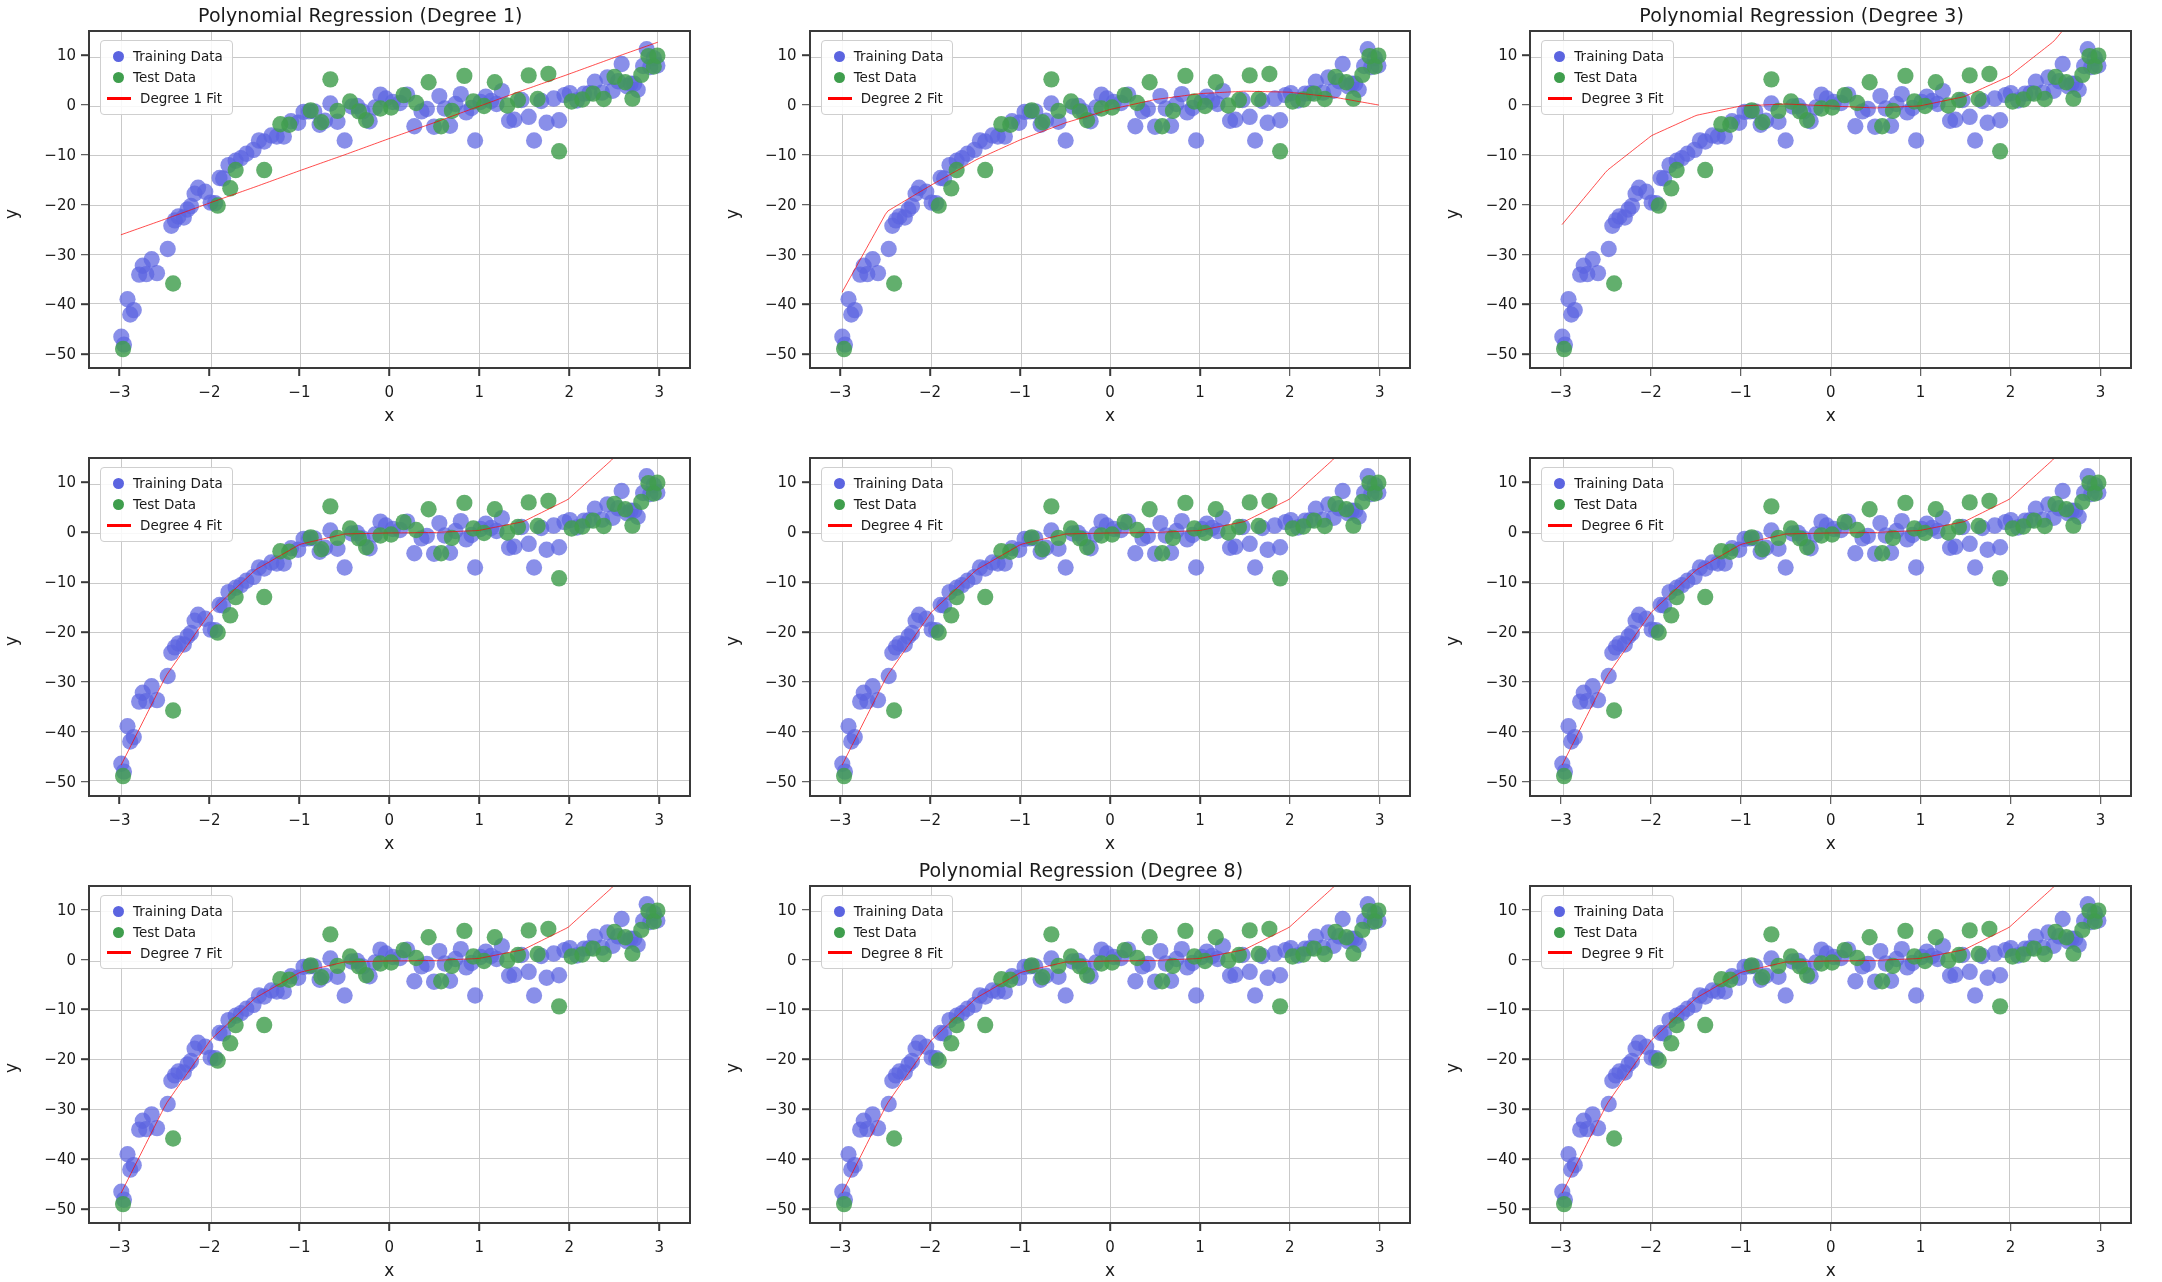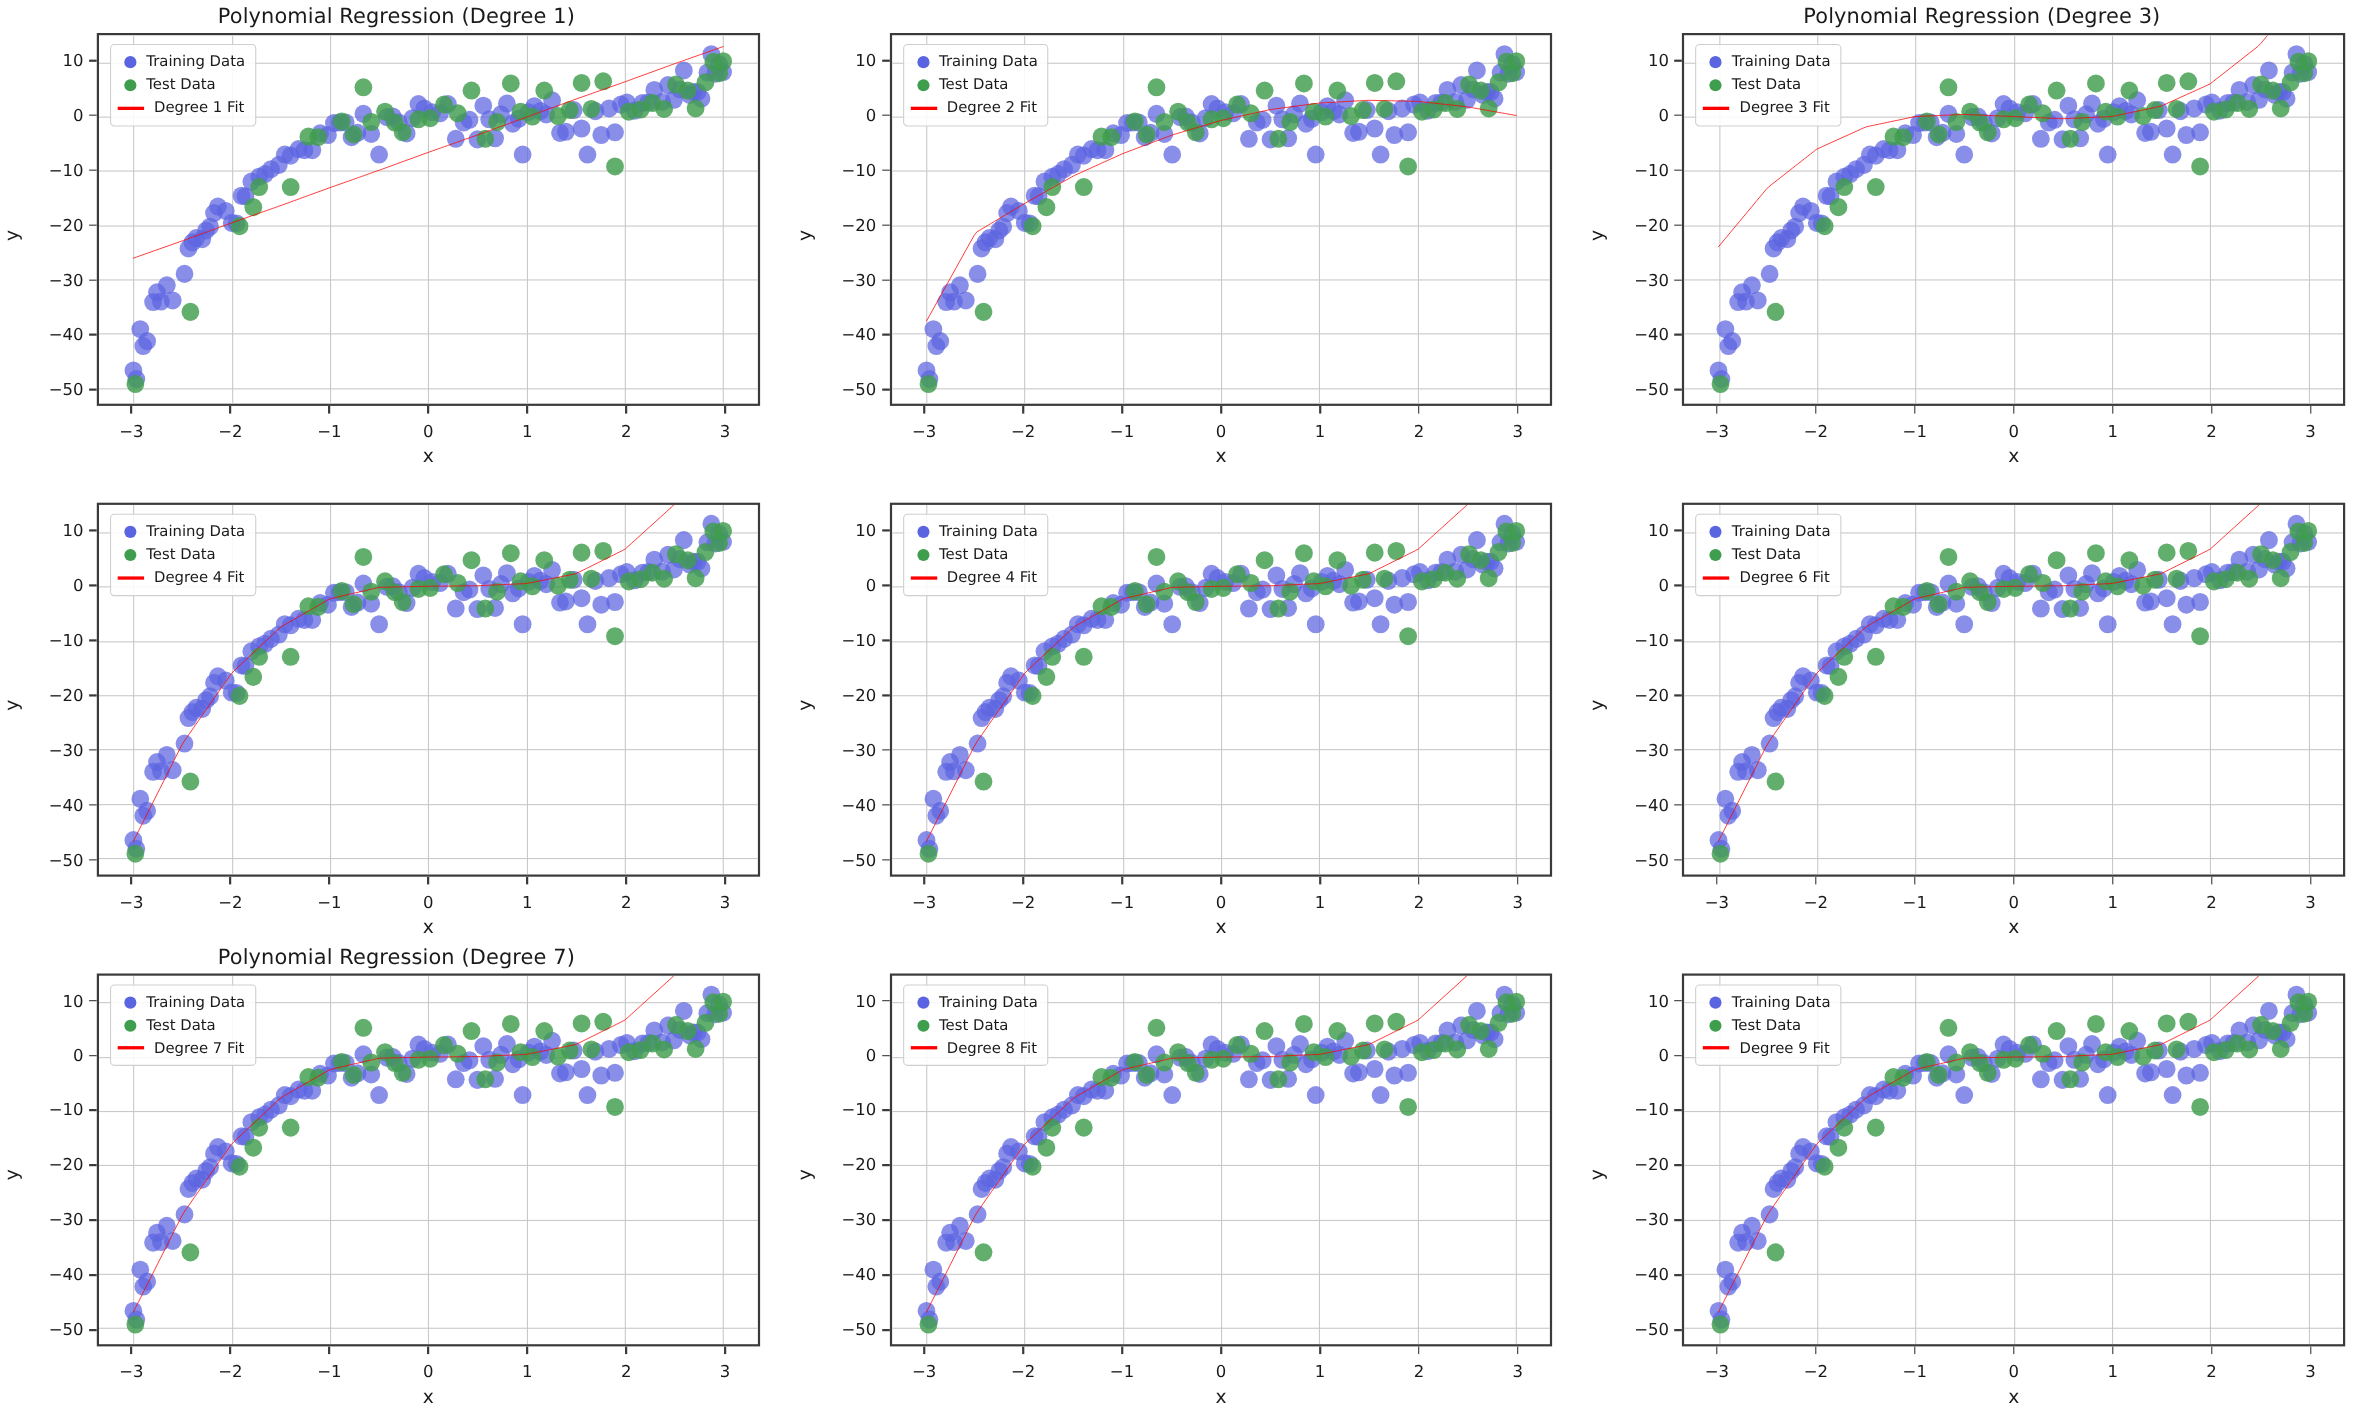--- a/index.html
+++ b/index.html
@@ -1380,21 +1380,20 @@
             <span class="lg-text">Test Data</span>
           </div>
           <div class="legend-row">
             <span class="lg-line" style="background: rgb(255, 0, 0);"></span>
             <span class="lg-text">Degree 6 Fit</span>
           </div>
         </div>
       </div>
     </div>
     <div class="subplot">
-      <div class="title">Polynomial Regression (Degree 7)</div>
       <div class="yticks-holder">
         <div class="ytick-label" style="top: 95.5882%;">−50</div>
         <div class="ytick-mark" style="top: 95.5882%;"></div>
         <div class="ytick-label" style="top: 80.8824%;">−40</div>
         <div class="ytick-mark" style="top: 80.8824%;"></div>
         <div class="ytick-label" style="top: 66.1765%;">−30</div>
         <div class="ytick-mark" style="top: 66.1765%;"></div>
         <div class="ytick-label" style="top: 51.4706%;">−20</div>
         <div class="ytick-mark" style="top: 51.4706%;"></div>
         <div class="ytick-label" style="top: 36.7647%;">−10</div>
@@ -1597,20 +1596,21 @@
             <span class="lg-text">Test Data</span>
           </div>
           <div class="legend-row">
             <span class="lg-line" style="background: rgb(255, 0, 0);"></span>
             <span class="lg-text">Degree 7 Fit</span>
           </div>
         </div>
       </div>
     </div>
     <div class="subplot">
+      <div class="title">Polynomial Regression (Degree 8)</div>
       <div class="yticks-holder">
         <div class="ytick-label" style="top: 95.5882%;">−50</div>
         <div class="ytick-mark" style="top: 95.5882%;"></div>
         <div class="ytick-label" style="top: 80.8824%;">−40</div>
         <div class="ytick-mark" style="top: 80.8824%;"></div>
         <div class="ytick-label" style="top: 66.1765%;">−30</div>
         <div class="ytick-mark" style="top: 66.1765%;"></div>
         <div class="ytick-label" style="top: 51.4706%;">−20</div>
         <div class="ytick-mark" style="top: 51.4706%;"></div>
         <div class="ytick-label" style="top: 36.7647%;">−10</div>

